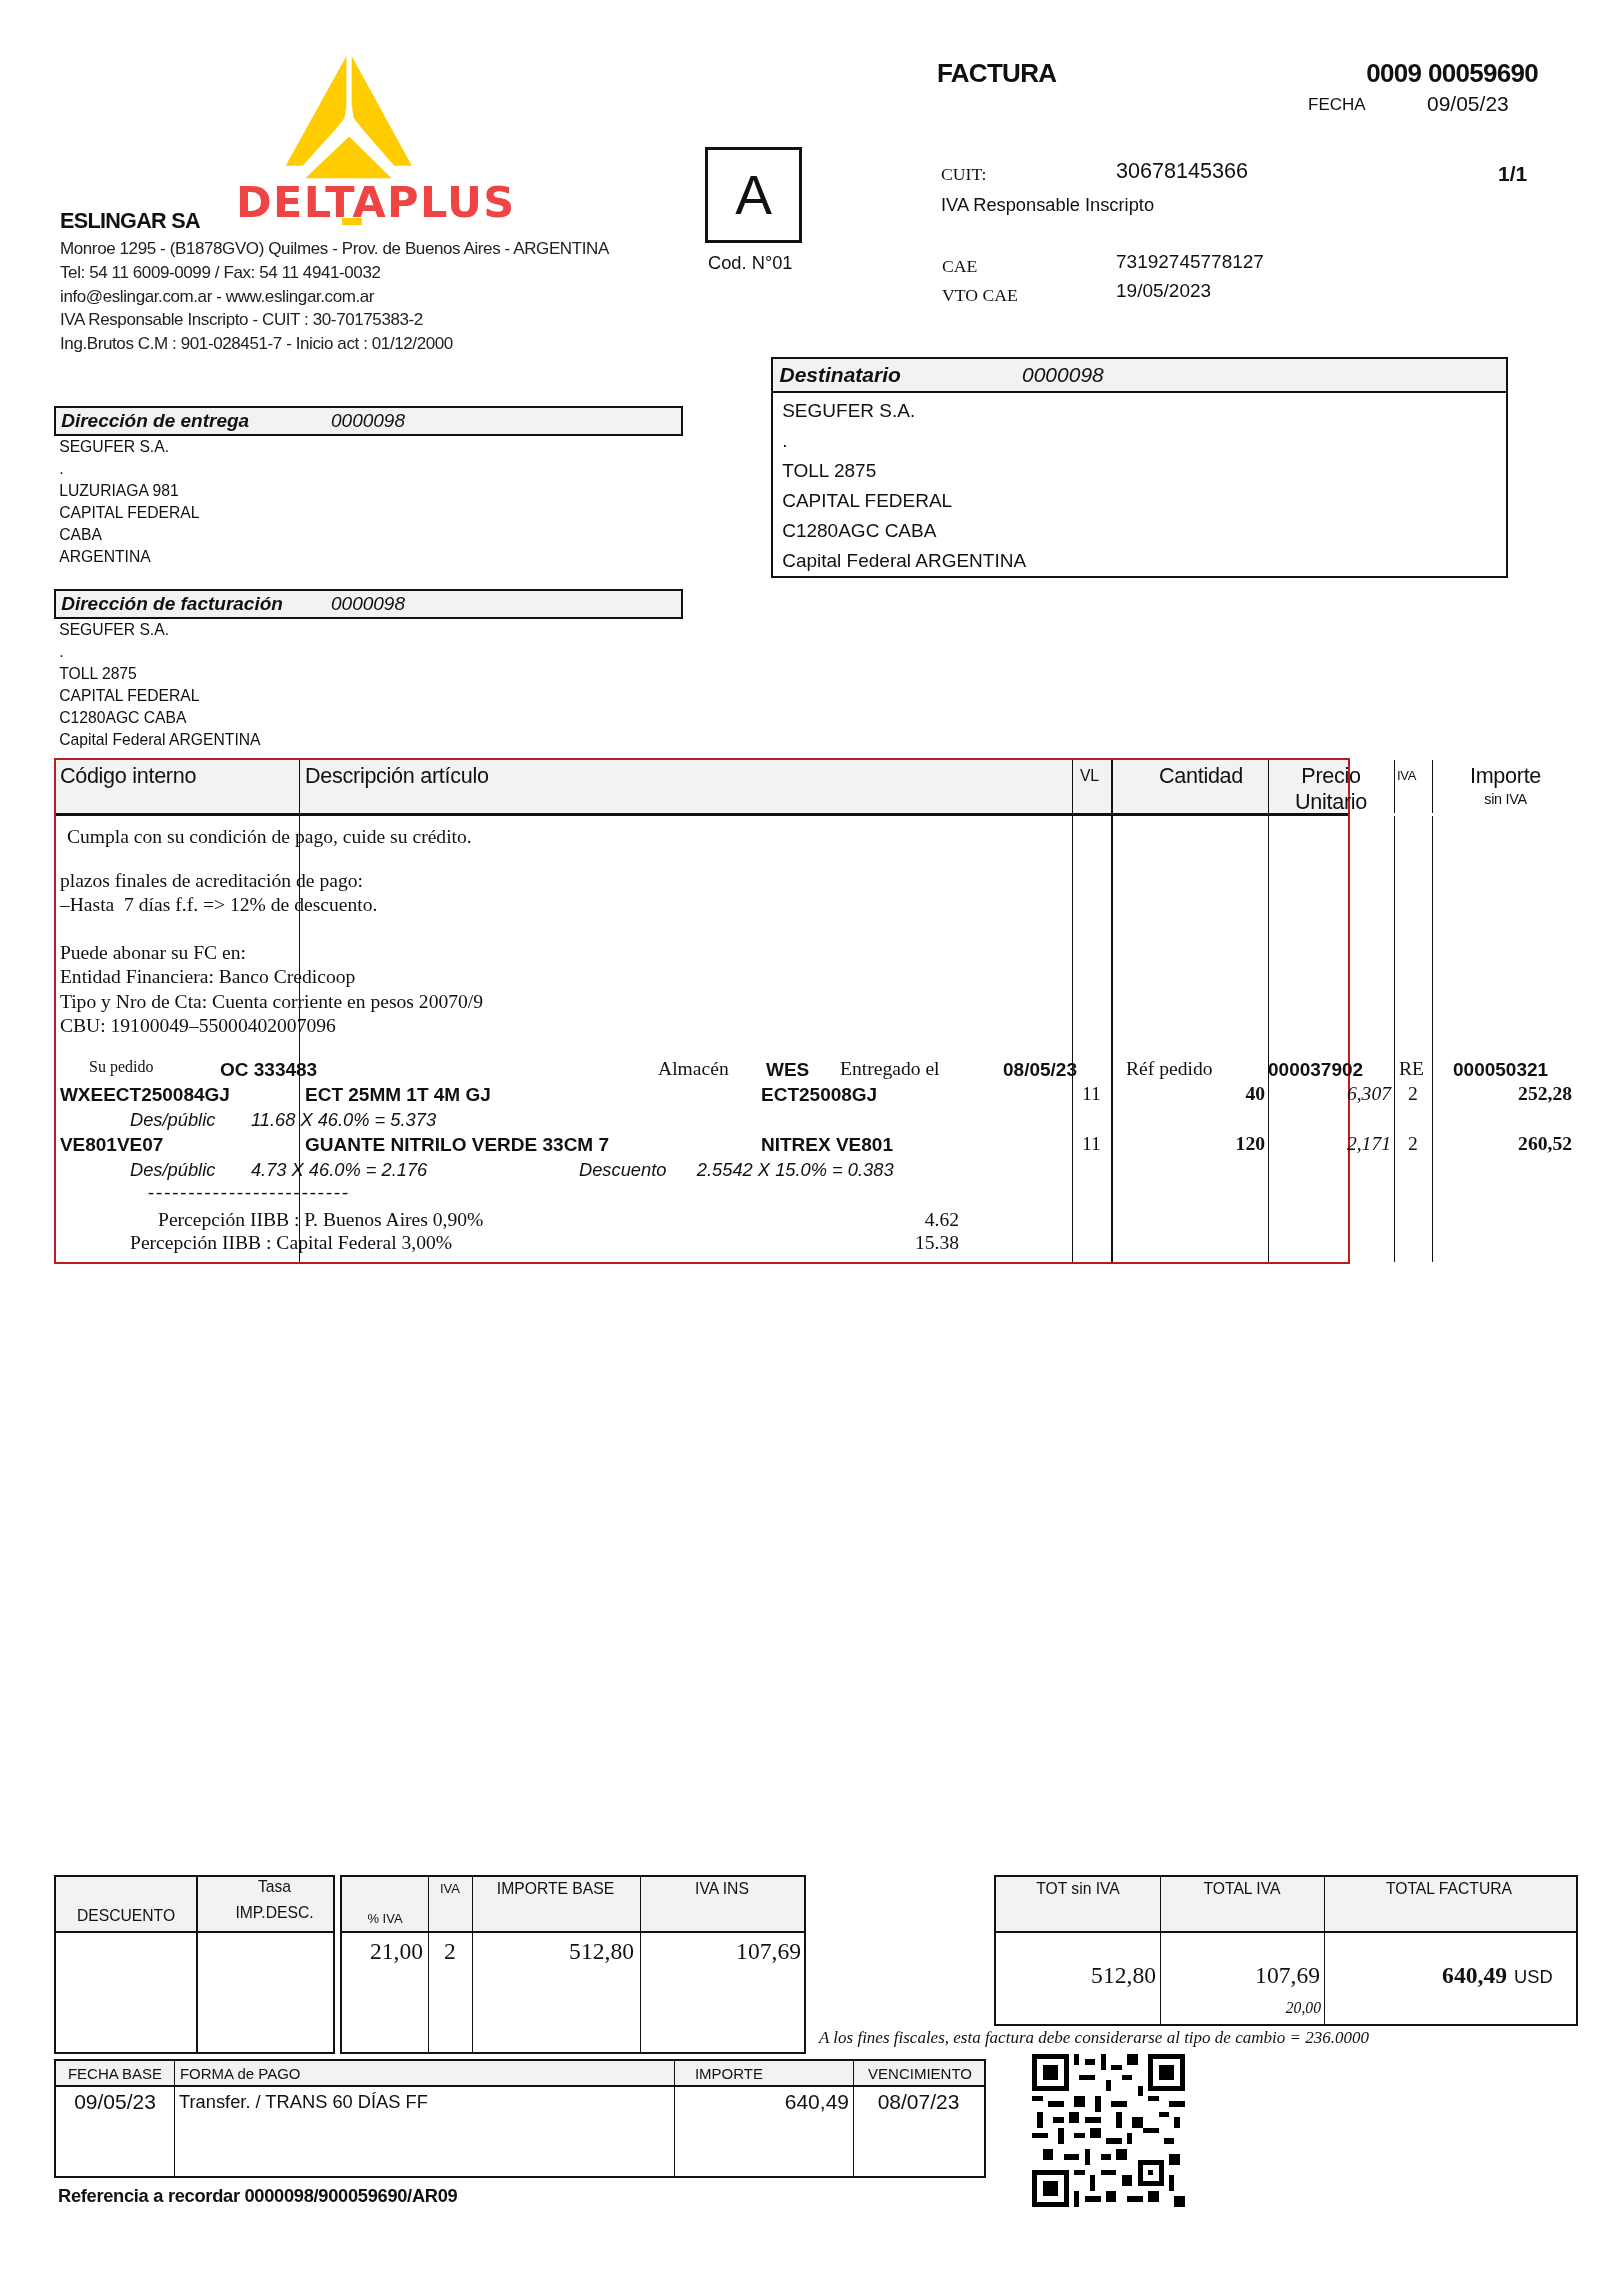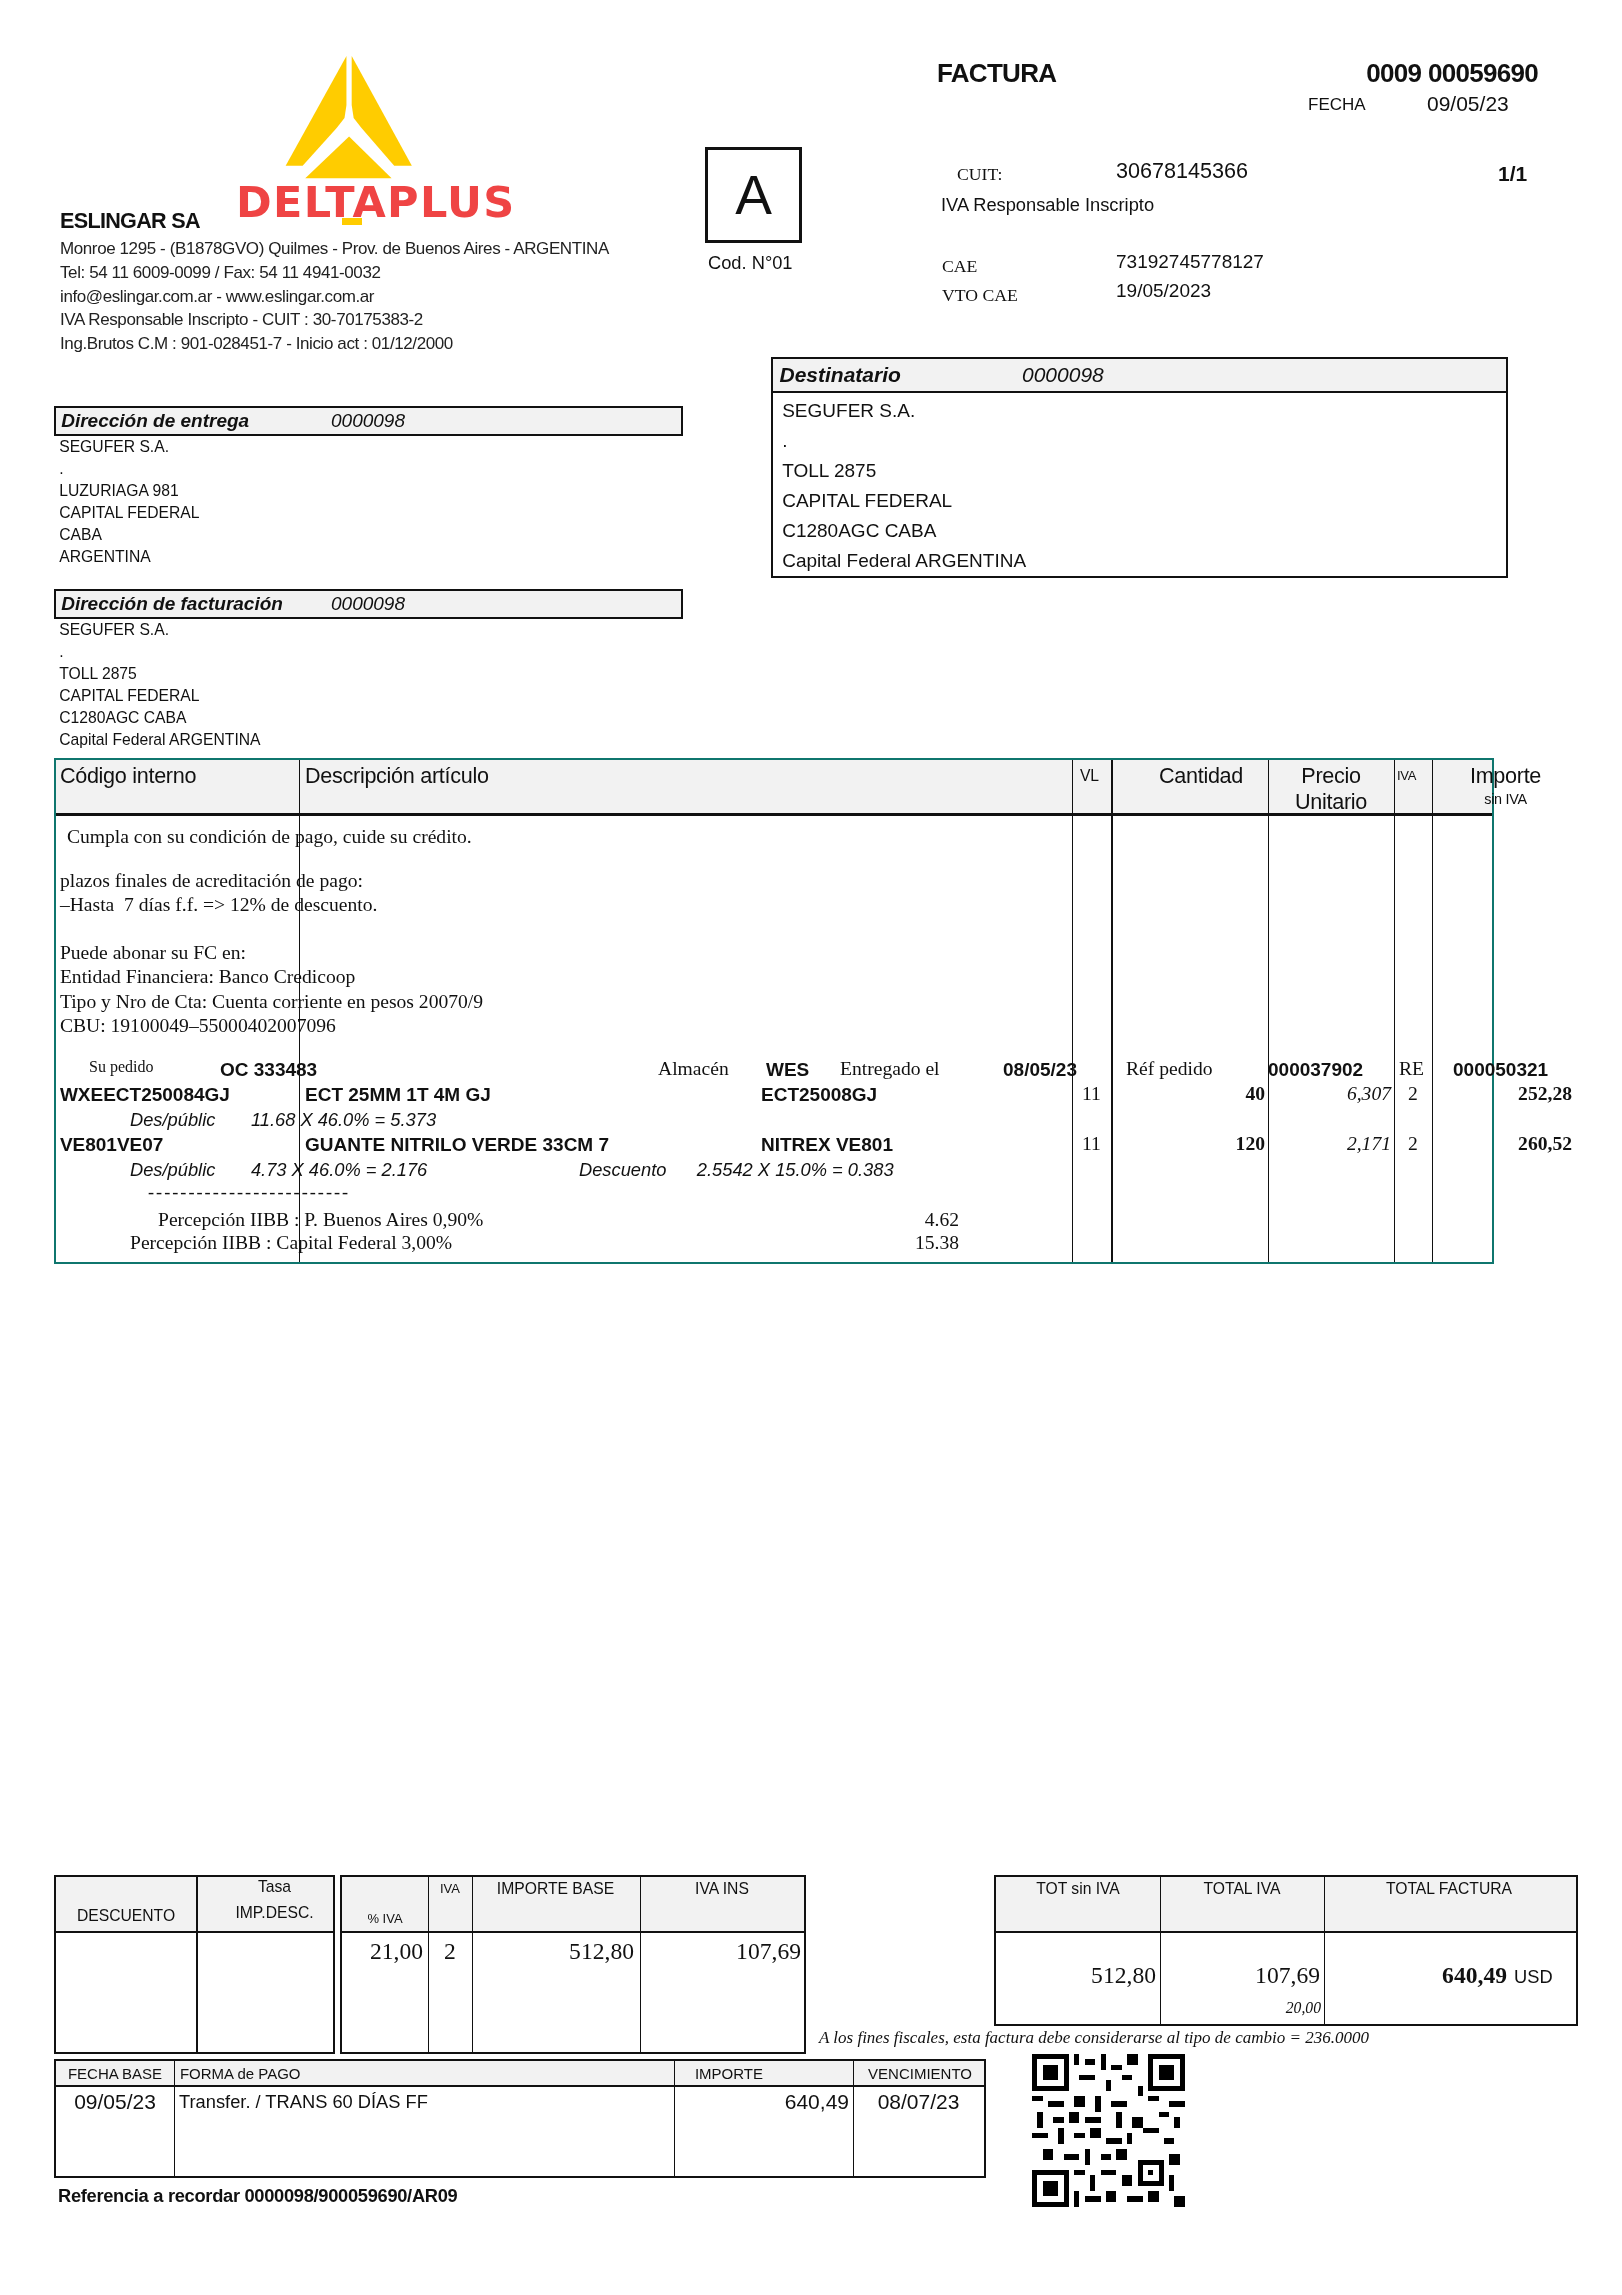--- a/index.html
+++ b/index.html
@@ -19,42 +19,42 @@
   
   #logo { left: 232px; top: 56px; width: 242px; height: 170px; }
   #company-name { left: 60px; top: 208px; font-size: 21.6px; letter-spacing: -0.7px; }
   .company-line { left: 60px; font-size: 17px; letter-spacing: -0.4px; color: #222; }
   #letter-box { left: 705px; top: 147px; width: 97px; height: 96px; border: 3.3px solid #111; display: flex; align-items: center; justify-content: center; font-size: 55px; }
   #cod-label { left: 708px; top: 252px; font-size: 18.3px; }
   #doc-type { left: 937px; top: 58px; font-size: 26px; letter-spacing: -0.7px; }
   #doc-number { right: 84px; top: 58px; font-size: 26px; letter-spacing: -0.7px; }
   #fecha-label { left: 1308px; top: 95px; font-size: 17px; }
   #fecha-value { left: 1427px; top: 92px; font-size: 21px; }
-  #cuit-label { left: 941px; top: 164px; font-size: 17.7px; margin-left: 16px; }
+  #cuit-label { left: 941px; top: 164px; font-size: 17.7px; }
   #cuit-value { left: 1116px; top: 158px; font-size: 21.6px; }
   #page-num { left: 1498px; top: 162px; font-size: 21px; }
   #iva-cond { left: 941px; top: 194px; font-size: 18.3px; }
   #cae-label { left: 942px; top: 256px; font-size: 17.7px; }
   #cae-value { left: 1116px; top: 251px; font-size: 19px; }
   #vtocae-label { left: 942px; top: 285px; font-size: 17.7px; }
   #vtocae-value { left: 1116px; top: 280px; font-size: 19px; }
 
   
   .addr-hdr { height: 30px; display: flex; align-items: center; }
   .addr-hdr .t { font-size: 19px; font-style: italic; font-weight: bold; padding-left: 5.2px; width: 275px; }
   .addr-hdr .c { font-size: 19px; font-style: italic; }
   .addr-lines { font-size: 15.7px; line-height: 22px; padding-left: 5.2px; }
   #dest-box { left: 771px; top: 357px; width: 737px; height: 221px; border: 2px solid #111; }
   #dest-box .addr-hdr { height: 34px; border-bottom: 2px solid #111; background: #f2f2f2; }
   #dest-box .addr-hdr .t { font-size: 21px; width: 249px; padding-left: 6.5px; }
   #dest-box .addr-hdr .c { font-size: 21px; }
   #dest-box .addr-lines { font-size: 19px; line-height: 30px; padding: 2.6px 0 0 9.2px; }
 
   
-  #main-table { left: 54px; top: 758px; width: 1440px; height: 506px; border: 2px solid #0f766e; }
+  #main-table { left: 54px; top: 758px; width: 1296px; height: 506px; border: 2px solid #b91c1c; }
   #main-head { position: absolute; left: 0; right: 0; top: 0; height: 56px; background: #f2f2f2; border-bottom: 3.3px solid #111; }
   .th { position: absolute; top: 2.6px; font-size: 21.6px; letter-spacing: -0.3px; }
   .th-small { font-size: 14.4px; }
   #main-body { position: absolute; left: 0; right: 0; top: 56px; bottom: 0; }
   .note { position: absolute; left: 3.9px; font-family: "Liberation Serif", "DejaVu Serif", serif; font-size: 19.6px; white-space: pre; }
   .row-txt { position: absolute; font-size: 19px; white-space: pre; }
 
   
   .tbl { position: absolute; border: 2.6px solid #111; }
   .tbl .head { position: absolute; left: 0; right: 0; top: 0; background: #f2f2f2; border-bottom: 2.6px solid #111; }

